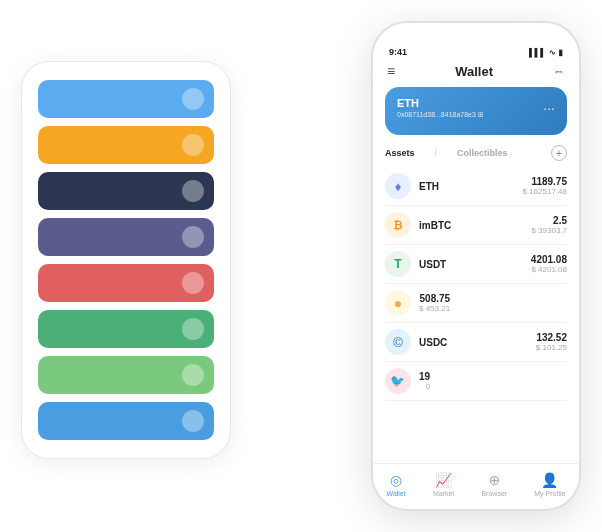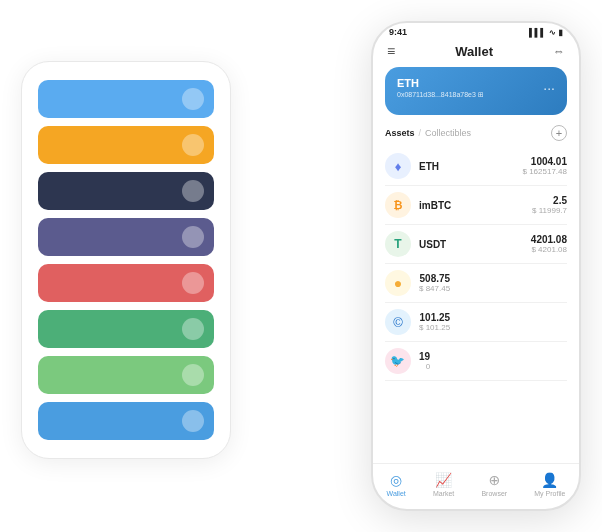--- a/index.html
+++ b/index.html
@@ -71,21 +71,21 @@
       overflow: hidden;
       box-shadow: 0 8px 40px rgba(0,0,0,0.13);
       z-index: 2;
       display: flex;
       flex-direction: column;
     }
     .phone-status-bar {
       display: flex;
       justify-content: space-between;
       align-items: center;
-      padding: 4px 16px 4px;
+      padding: 24px 16px 4px;
       font-size: 9px;
       font-weight: 600;
       color: #222;
     }
     .status-icons {
       display: flex;
       gap: 3px;
       align-items: center;
       font-size: 8px;
     }
@@ -148,32 +148,32 @@
 
     
     .assets-header {
       display: flex;
       align-items: center;
       justify-content: space-between;
       padding: 0 12px 6px;
     }
     .assets-tabs {
       display: flex;
-      gap: 4px;
+      gap: 20px;
       align-items: flex-end;
     }
     .assets-tab {
       font-size: 9px;
       color: #222;
       font-weight: 600;
       cursor: pointer;
     }
     .assets-tab.inactive {
       color: #aaa;
-      font-weight: 400;
+      font-weight: 700;
     }
     .assets-slash {
       color: #ccc;
       font-size: 9px;
     }
     .add-btn {
       width: 16px;
       height: 16px;
       border: 1.5px solid #bbb;
       border-radius: 50%;
@@ -331,55 +331,56 @@
       </div>
       <div class="add-btn">+</div>
     </div>
 
     <div class="asset-list">
 
       <div class="asset-row">
         <div class="asset-icon eth-bg" style="color:#627eea;">♦</div>
         <span class="asset-name">ETH</span>
         <div class="asset-amounts">
-          <div class="asset-amount-main">1004.01</div>
+          <div class="asset-amount-main">1189.75</div>
           <div class="asset-amount-sub">$ 162517.48</div>
         </div>
       </div>
 
       <div class="asset-row">
         <div class="asset-icon imbtc-bg" style="color:#f7931a; font-weight:700; font-size:11px;">₿</div>
         <span class="asset-name">imBTC</span>
         <div class="asset-amounts">
           <div class="asset-amount-main">2.5</div>
-          <div class="asset-amount-sub">$ 11999.7</div>
+          <div class="asset-amount-sub">$ 39303.7</div>
         </div>
       </div>
 
       <div class="asset-row">
         <div class="asset-icon usdt-bg" style="color:#26a17b; font-weight:700; font-size:12px;">T</div>
         <span class="asset-name">USDT</span>
         <div class="asset-amounts">
           <div class="asset-amount-main">4201.08</div>
           <div class="asset-amount-sub">$ 4201.08</div>
         </div>
       </div>
 
       <div class="asset-row">
         <div class="asset-icon dai-bg" style="color:#f5ac37; font-size:14px;">●</div>
         <div class="asset-amounts">
           <div class="asset-amount-main">508.75</div>
-          <div class="asset-amount-sub">$ 847.45</div>
+          <div class="asset-amount-sub">$ 453.21</div>
         </div>
       </div>
 
       <div class="asset-row">
         <div class="asset-icon usdc-bg" style="color:#2775ca; font-size:13px;">©</div>
-        <div class="asset-amounts">
-          <div class="asset-amount-main">101.25</div>
+        <span class="asset-name">USDC</span>
+        <div class="asset-amounts">
+          <div class="asset-amount-main">132.52</div>
           <div class="asset-amount-sub">$ 101.25</div>
         </div>
       </div>
 
       <div class="asset-row">
         <div class="asset-icon tft-bg" style="color:#e91e63; font-size:12px;">🐦</div>
         <div class="asset-amounts">
           <div class="asset-amount-main">19</div>
           <div class="asset-amount-sub">0</div>
         </div>

